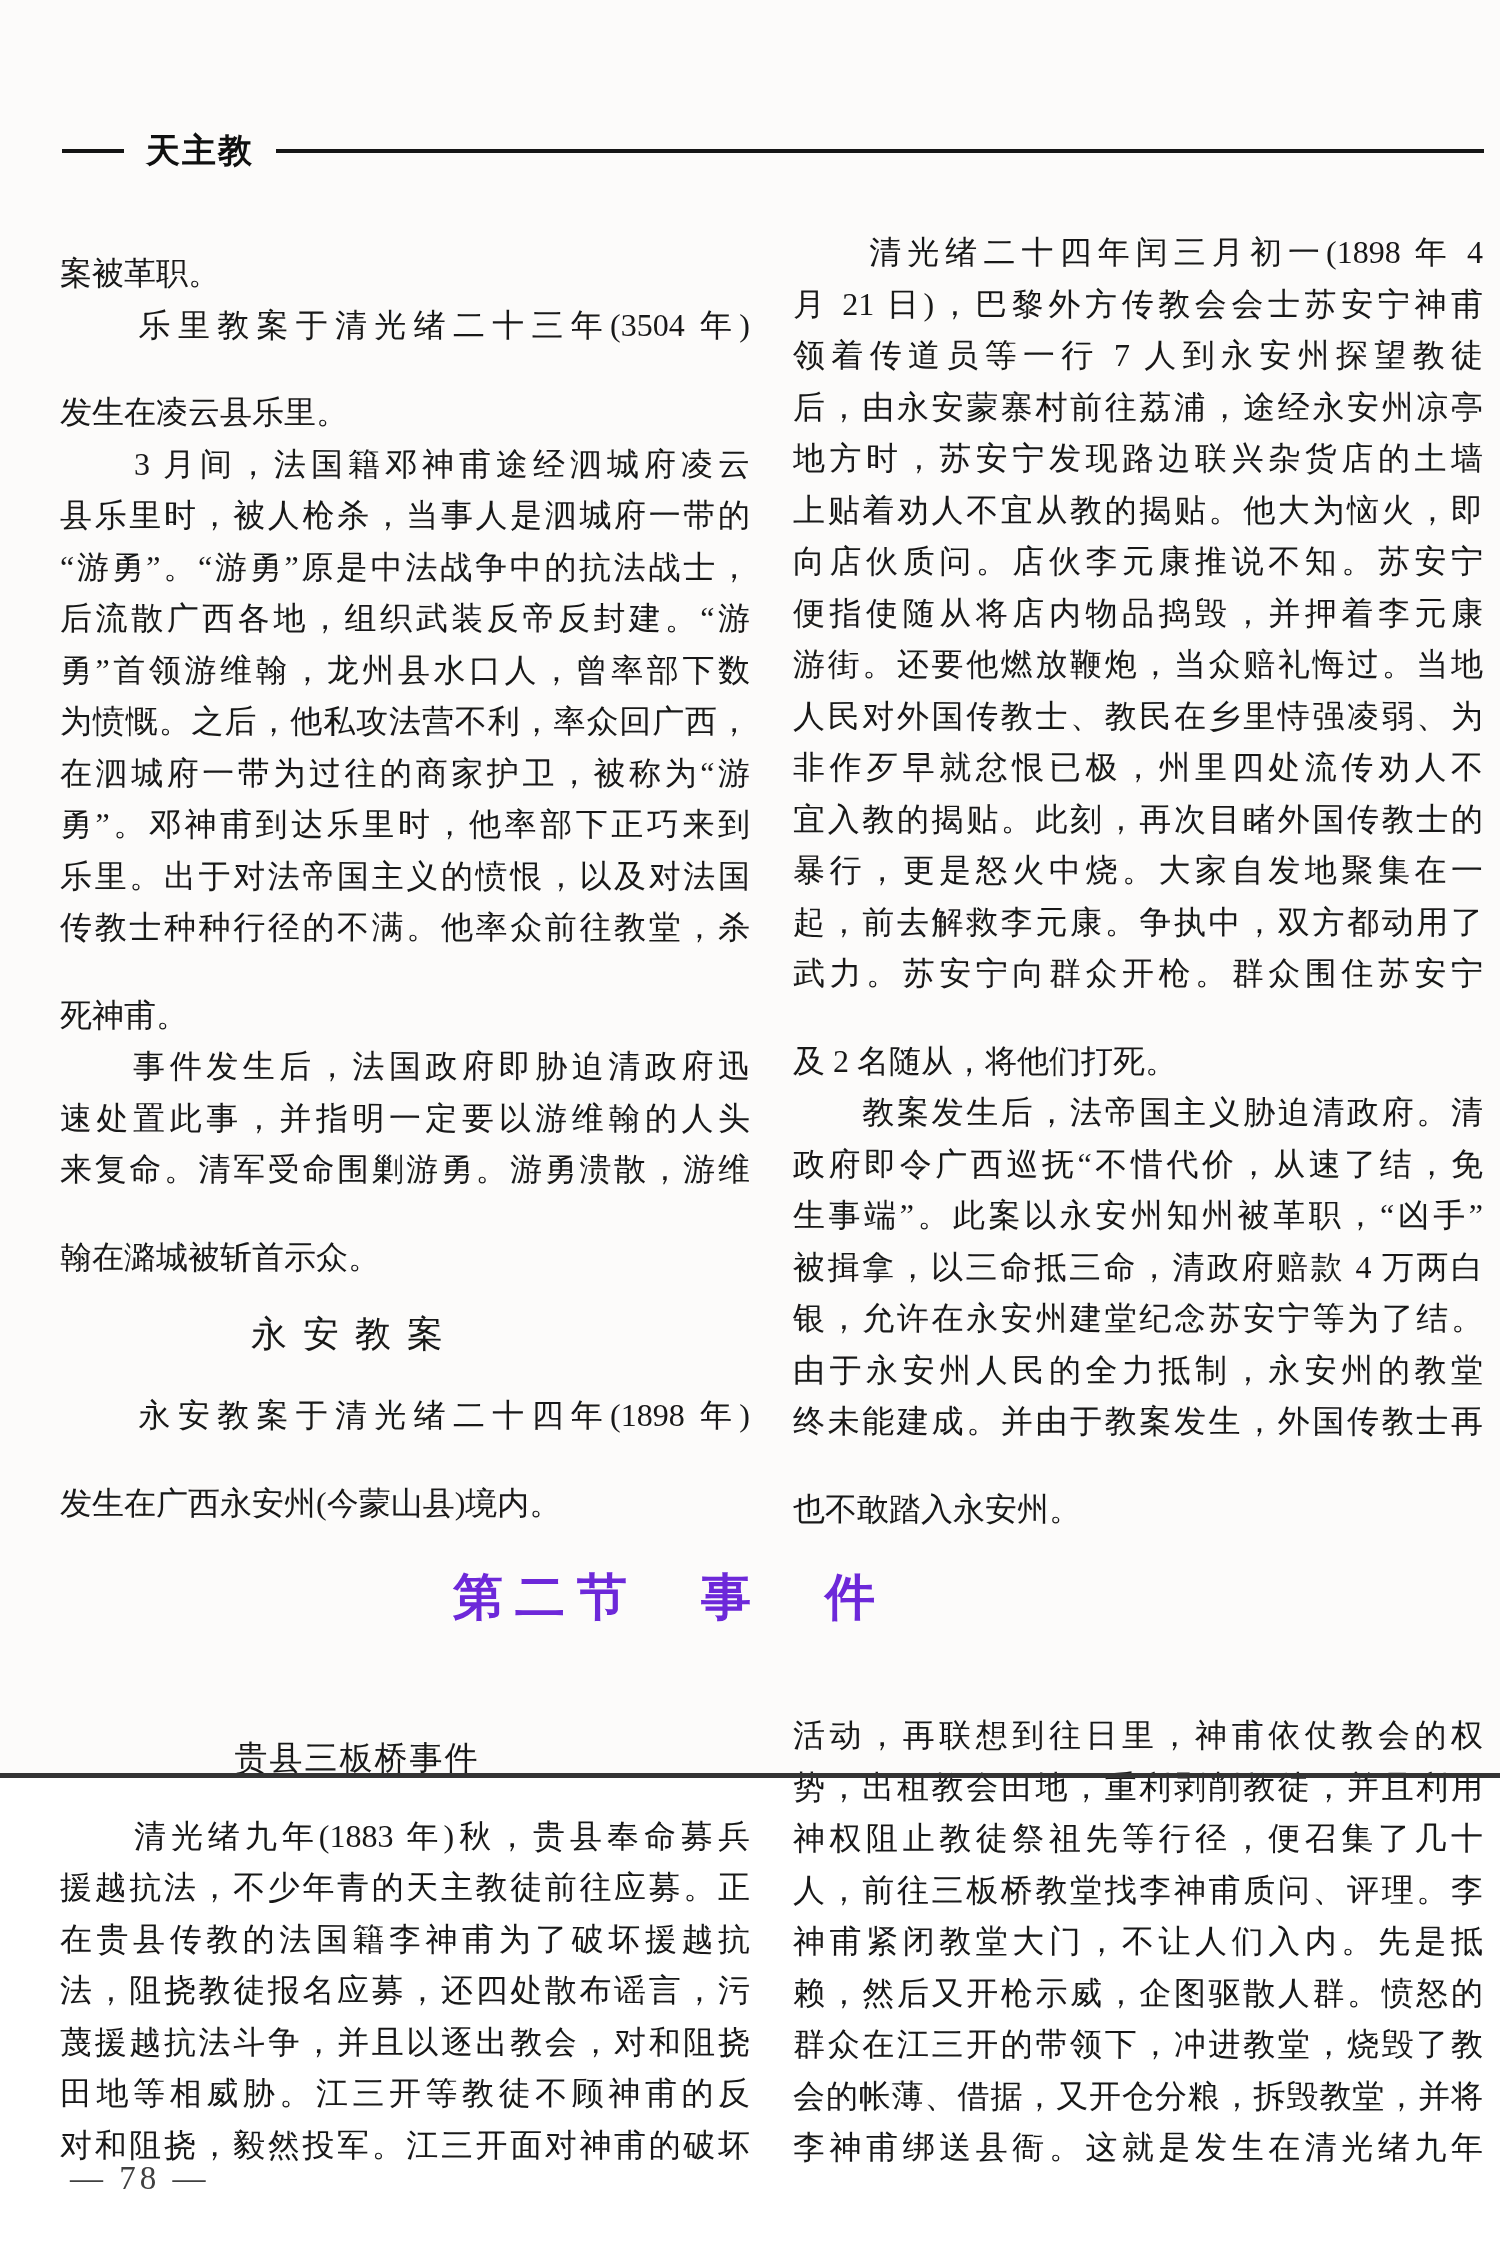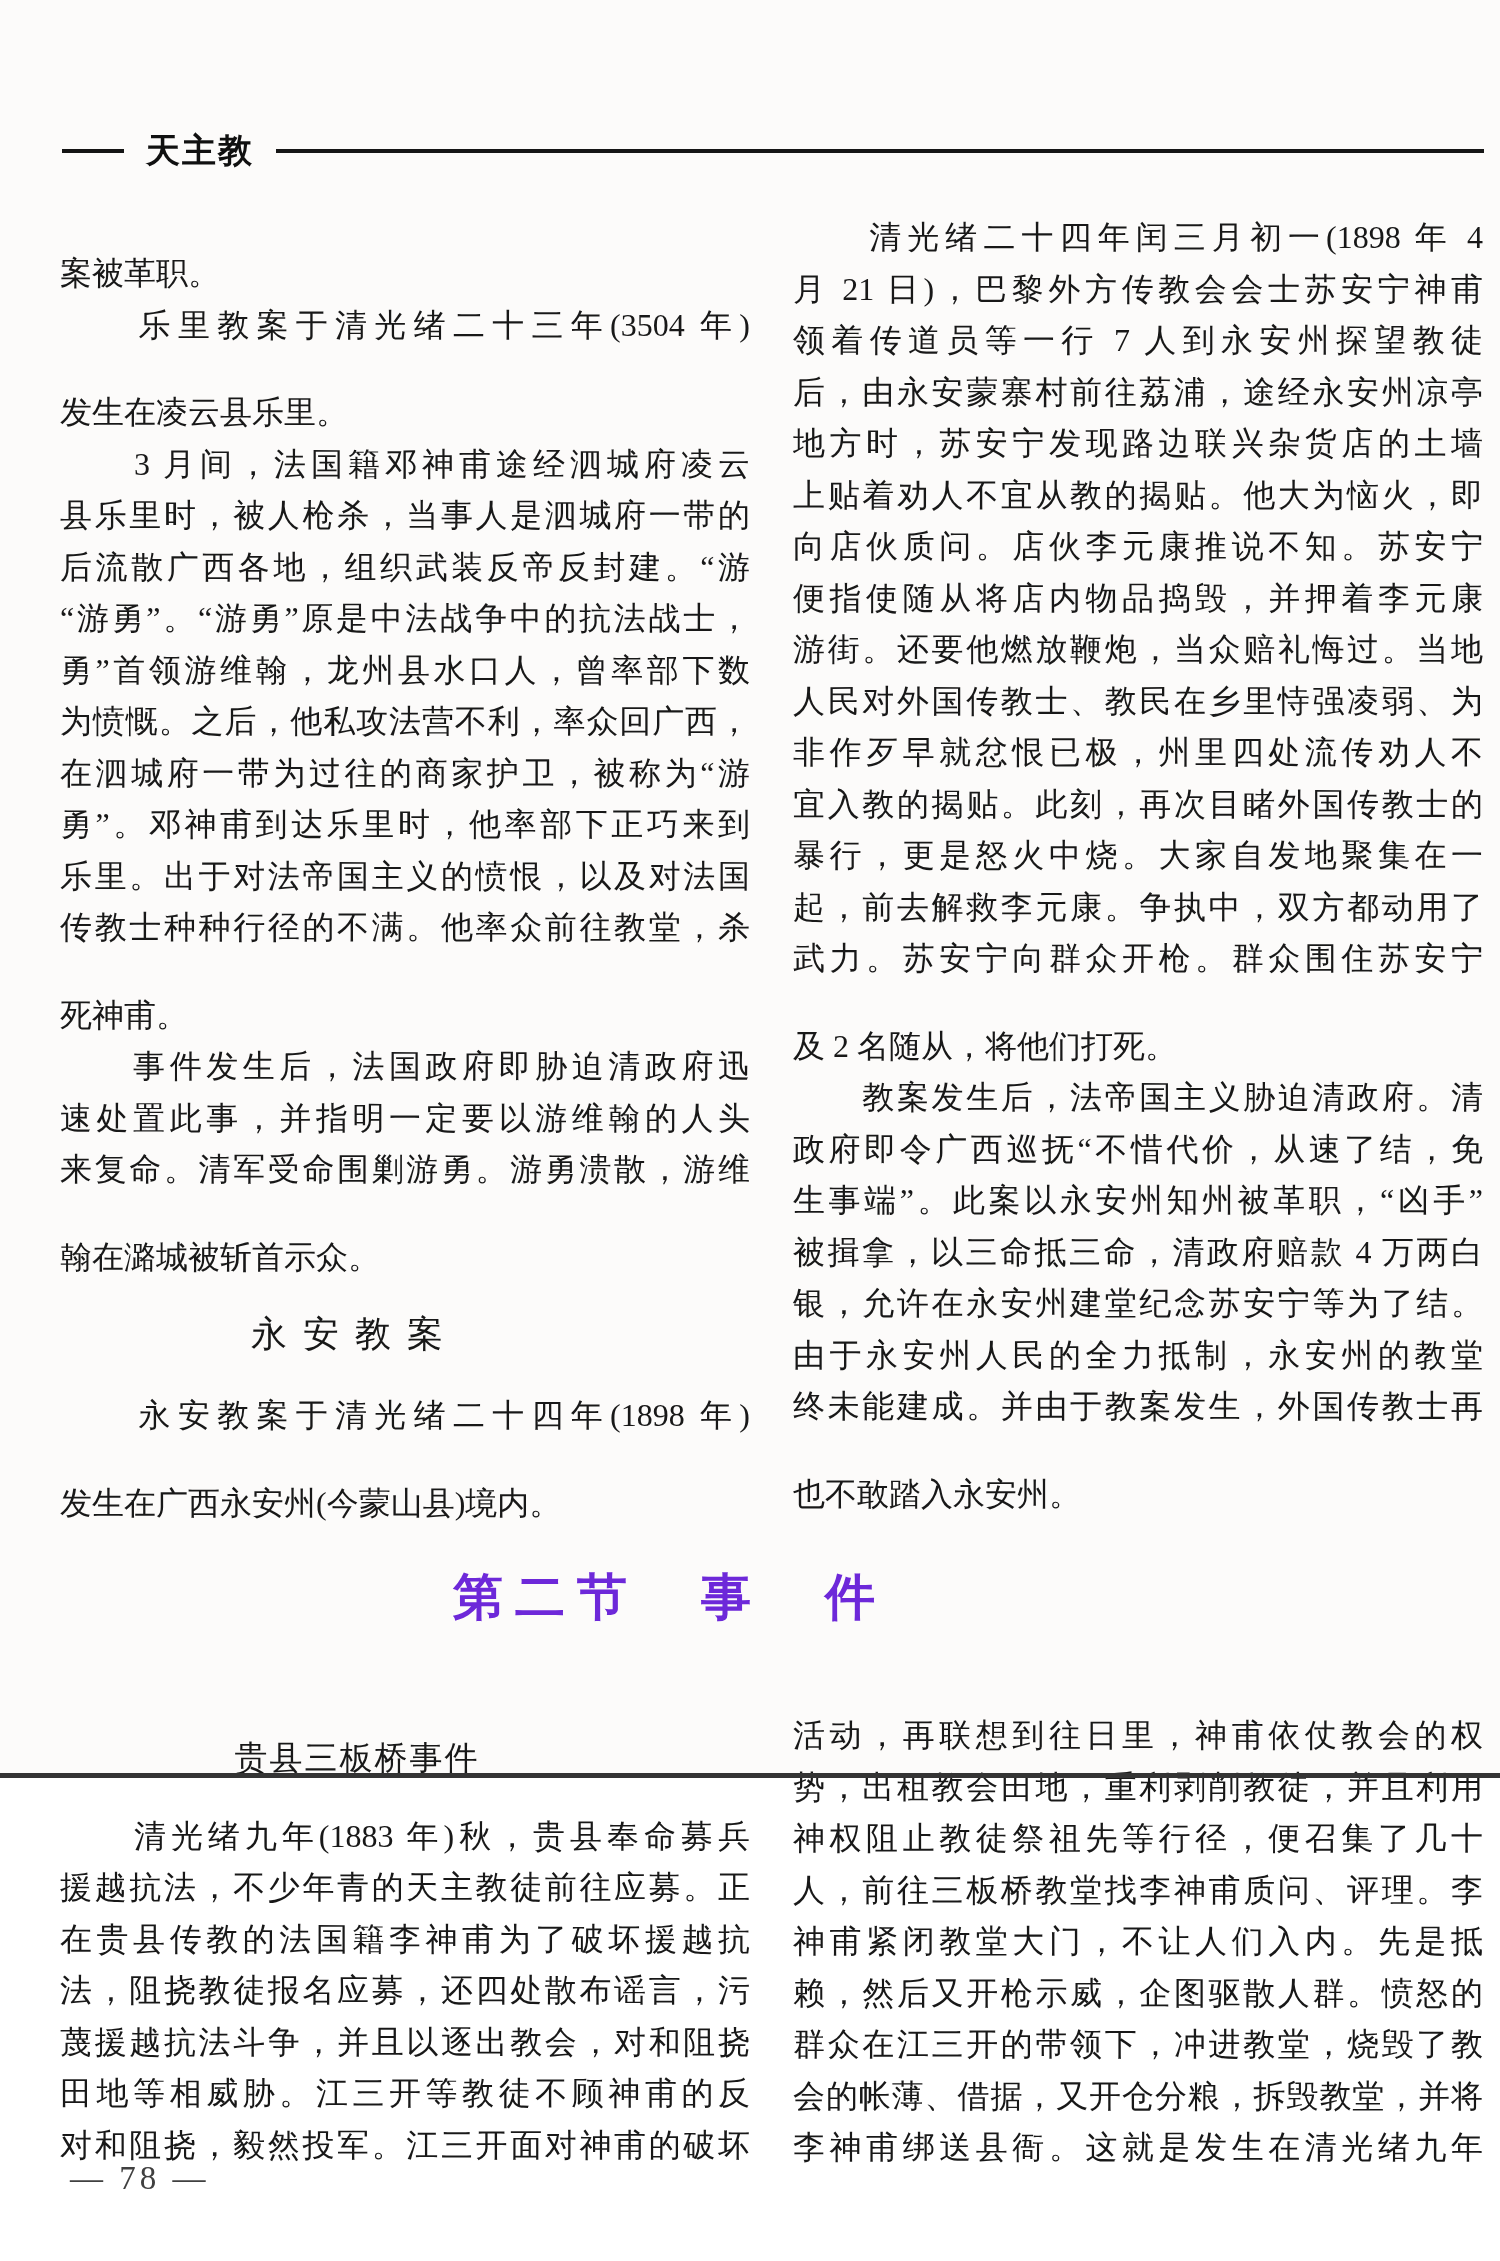--- a/index.html
+++ b/index.html
@@ -26,21 +26,21 @@
     flex:0 0 auto;white-space:nowrap;
     font-family:"Liberation Sans","DejaVu Sans",sans-serif;
   }
   .header-rule{flex:1 1 auto;height:4px;background:#161616;margin-left:22px;}
 
   
   .col{
     position:absolute;width:690px;
   }
   .col-tl{left:60px;top:212px;}
-  .col-tr{left:793px;top:212px;}
+  .col-tr{left:793px;top:227px;}
   .col-bl{left:60px;top:1733px;}
   .col-br{left:793px;top:1710px;}
 
   .line{
     font-size:32px;
     line-height:51.5px;
     height:51.5px;
     color:#181818;
     white-space:pre-wrap;
   }
@@ -97,22 +97,22 @@
     <div class="header-title">天主教</div>
     <div class="header-rule"></div>
   </div>
 
   <div class="col col-tl">
       <div class="line e">案被革职。</div>
       <div class="line j">　　乐里教案于清光绪二十三年(3504 年)</div>
       <div class="line e">发生在凌云县乐里。</div>
       <div class="line j">　　3 月间，法国籍邓神甫途经泗城府凌云</div>
       <div class="line j">县乐里时，被人枪杀，当事人是泗城府一带的</div>
+      <div class="line j">“游勇”。“游勇”原是中法战争中的抗法战士，</div>
       <div class="line j">后流散广西各地，组织武装反帝反封建。“游</div>
-      <div class="line j">“游勇”。“游勇”原是中法战争中的抗法战士，</div>
       <div class="line j">勇”首领游维翰，龙州县水口人，曾率部下数</div>
       <div class="line j">为愤慨。之后，他私攻法营不利，率众回广西，</div>
       <div class="line j">在泗城府一带为过往的商家护卫，被称为“游</div>
       <div class="line j">勇”。邓神甫到达乐里时，他率部下正巧来到</div>
       <div class="line j">乐里。出于对法帝国主义的愤恨，以及对法国</div>
       <div class="line j">传教士种种行径的不满。他率众前往教堂，杀</div>
       <div class="line e">死神甫。</div>
       <div class="line j">　　事件发生后，法国政府即胁迫清政府迅</div>
       <div class="line j">速处置此事，并指明一定要以游维翰的人头</div>
       <div class="line j">来复命。清军受命围剿游勇。游勇溃散，游维</div>

